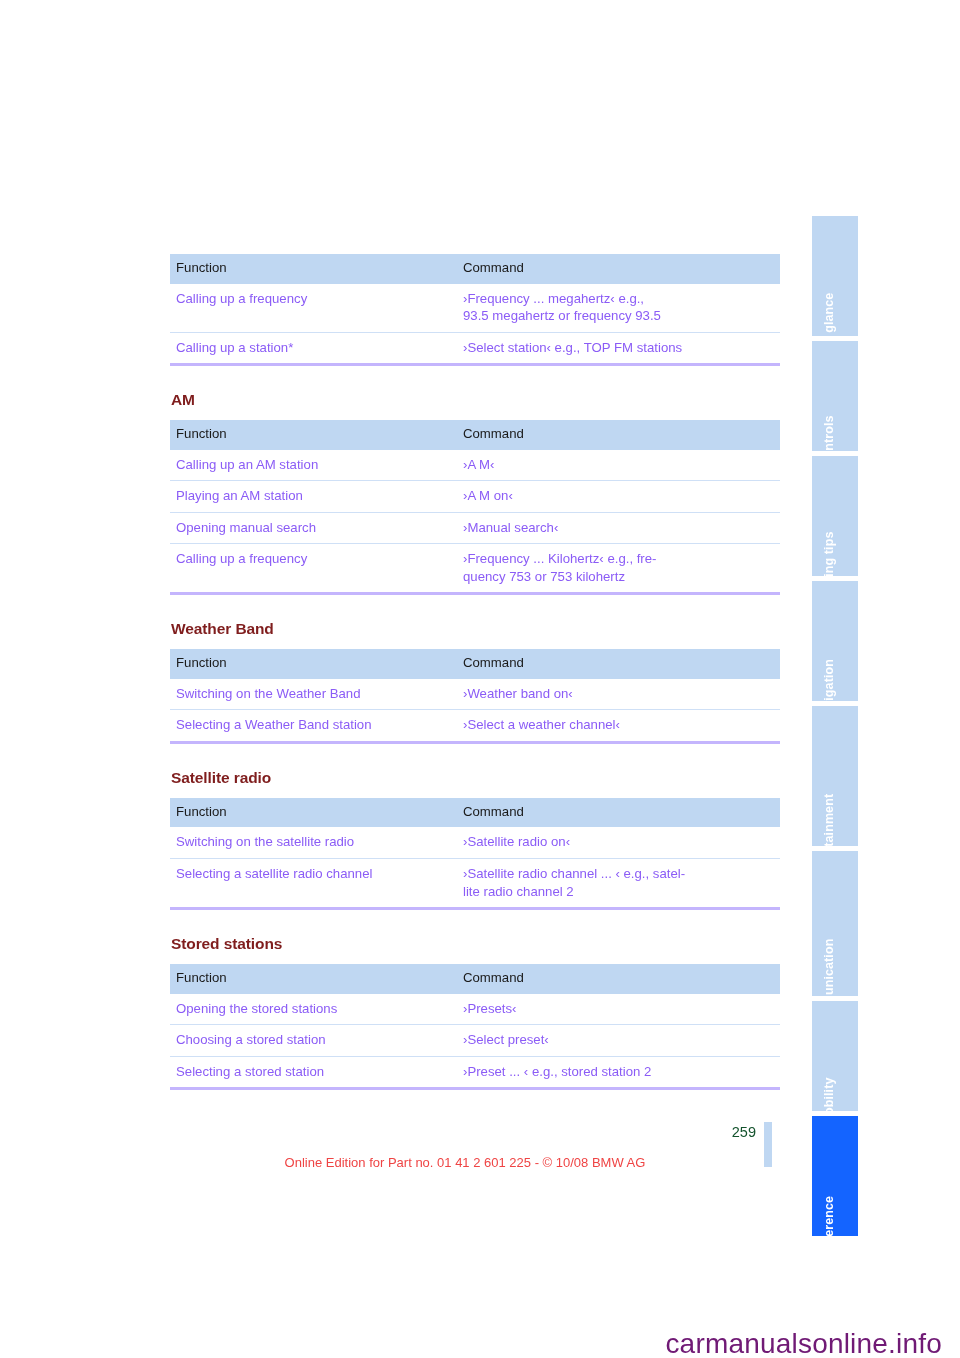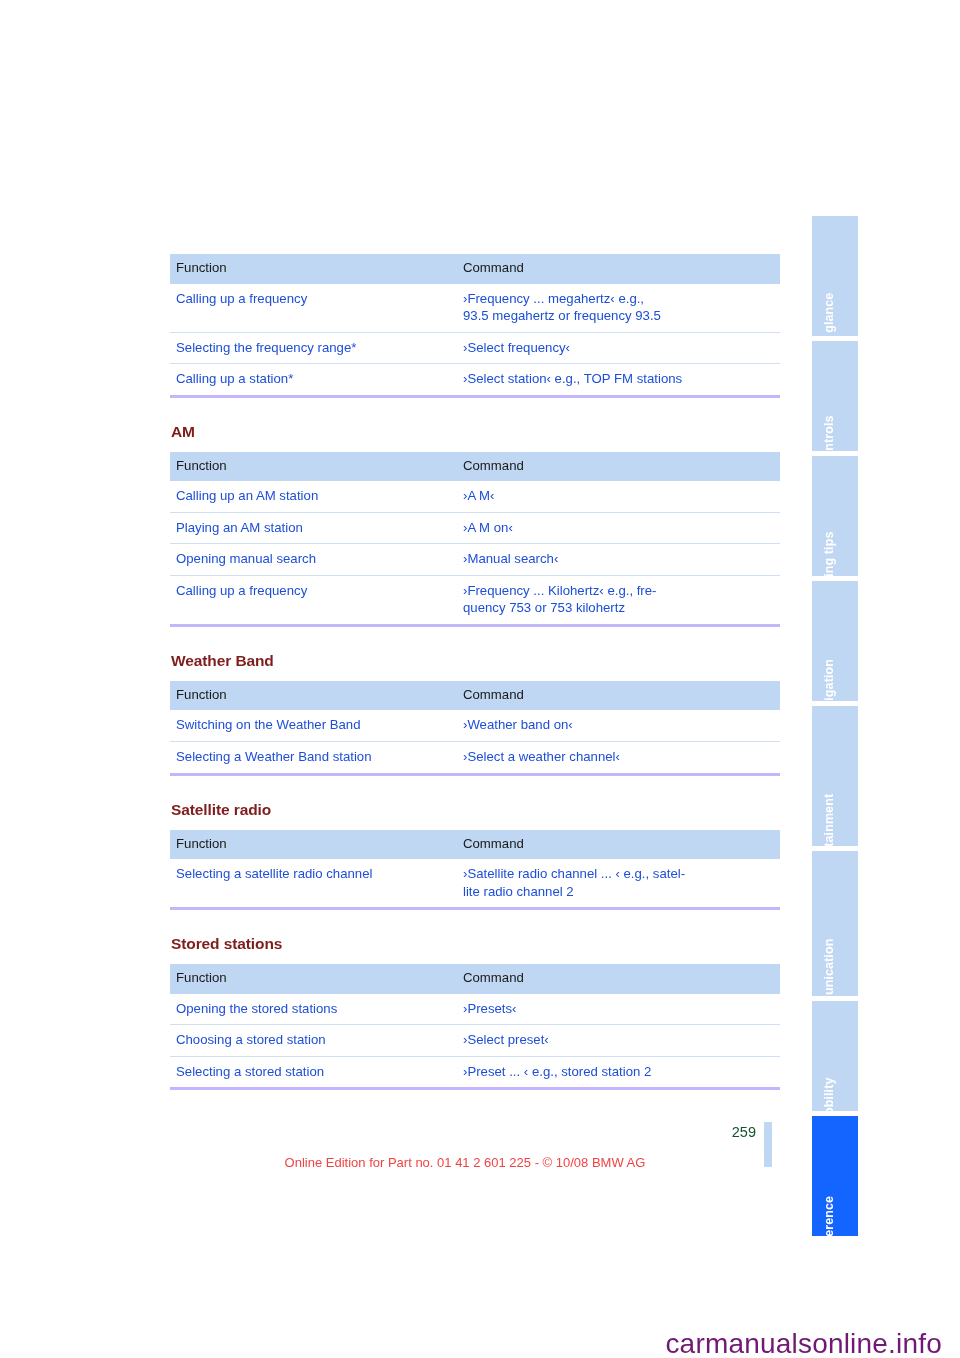--- a/index.html
+++ b/index.html
@@ -58,21 +58,21 @@
     padding: 6px 5px 7px 6px;
     line-height: 1.25;
     color: #1a1a1a;
   }
   table.cmd-table tbody td {
     font-size: 13.2px;
     padding: 6px 5px 7px 6px;
     line-height: 1.33;
     vertical-align: top;
     border-top: 1px solid #cfe0f6;
-    color: #1d4ed8;
+    color: #8b5cf6;
   }
   table.cmd-table tbody tr:first-child td {
     border-top: none;
   }
   table.cmd-table tbody tr:last-child td {
     border-bottom: 3px solid #c4b5fd;
   }
 
   
   .footer {
@@ -168,24 +168,20 @@
               <th>Command</th>
             </tr>
           </thead>
           <tbody>
             <tr>
               <td>Calling up a frequency</td>
               <td style="white-space: pre-line;">›Frequency ... megahertz‹ e.g.,
 93.5 megahertz or frequency 93.5</td>
             </tr>
             <tr>
-              <td>Selecting the frequency range*</td>
-              <td style="white-space: pre-line;">›Select frequency‹</td>
-            </tr>
-            <tr>
               <td>Calling up a station*</td>
               <td style="white-space: pre-line;">›Select station‹ e.g., TOP FM stations</td>
             </tr>
           </tbody>
         </table>
         <div class="section-heading">AM</div>
         <table class="cmd-table">
           <colgroup>
             <col class="c-func">
             <col class="c-cmd">
@@ -245,20 +241,24 @@
             <col class="c-func">
             <col class="c-cmd">
           </colgroup>
           <thead>
             <tr>
               <th>Function</th>
               <th>Command</th>
             </tr>
           </thead>
           <tbody>
+            <tr>
+              <td>Switching on the satellite radio</td>
+              <td style="white-space: pre-line;">›Satellite radio on‹</td>
+            </tr>
             <tr>
               <td>Selecting a satellite radio channel</td>
               <td style="white-space: pre-line;">›Satellite radio channel ... ‹ e.g., satel-
 lite radio channel 2</td>
             </tr>
           </tbody>
         </table>
         <div class="section-heading">Stored stations</div>
         <table class="cmd-table">
           <colgroup>

